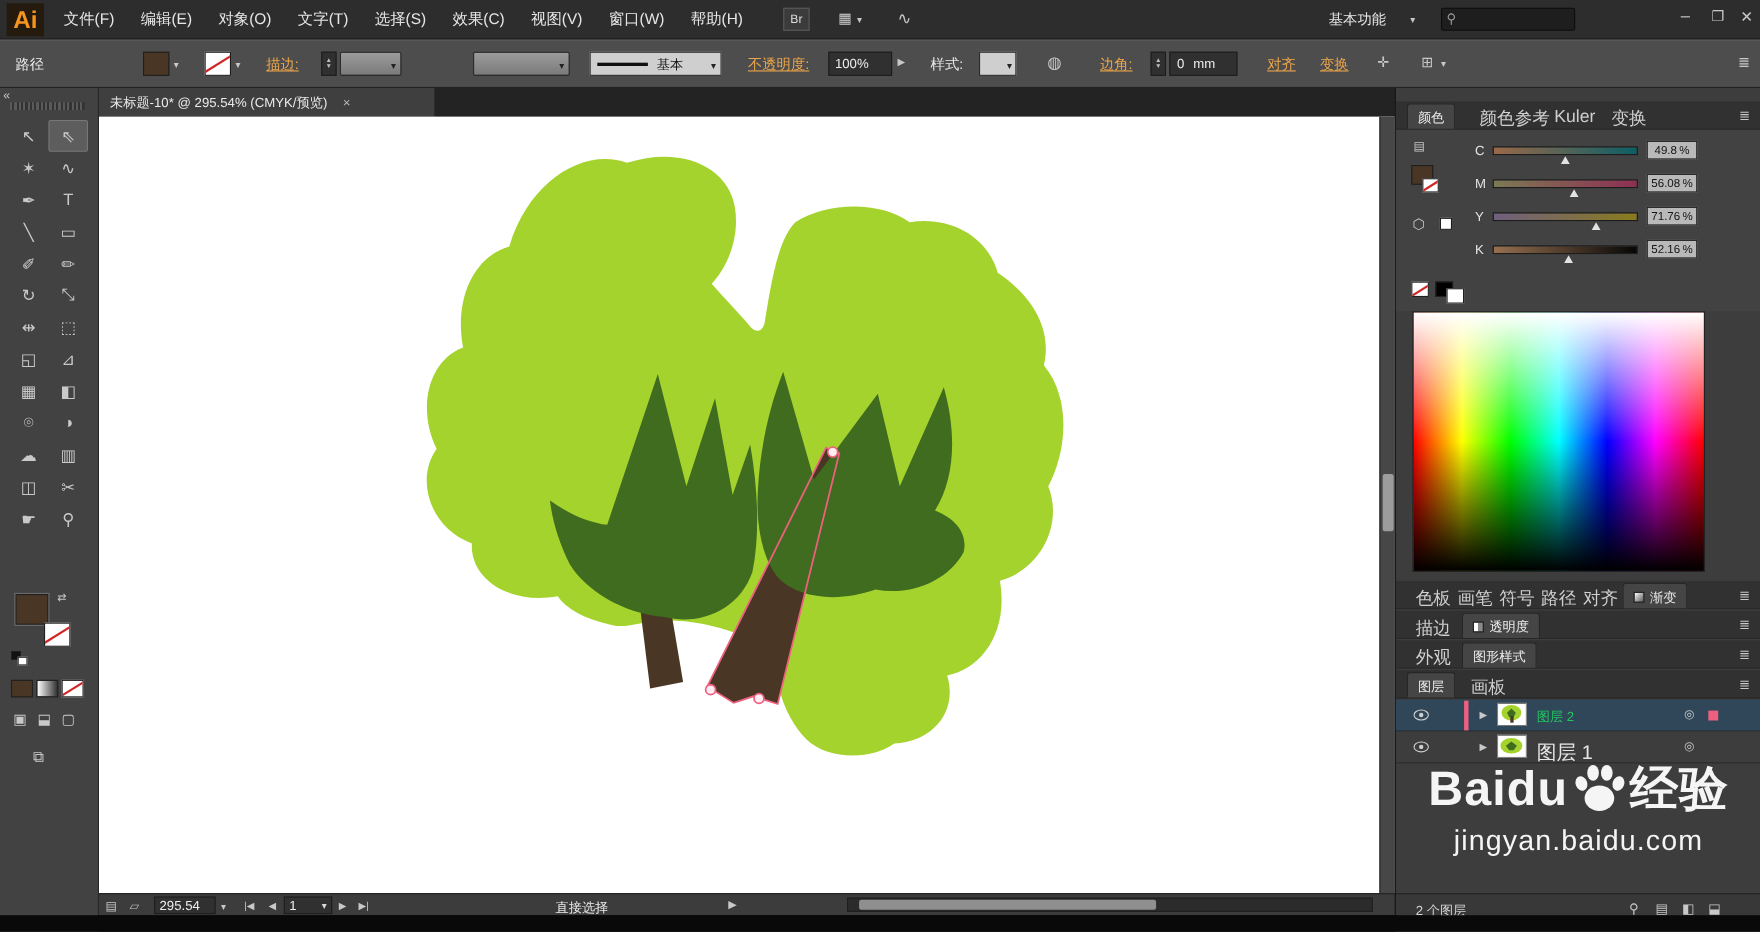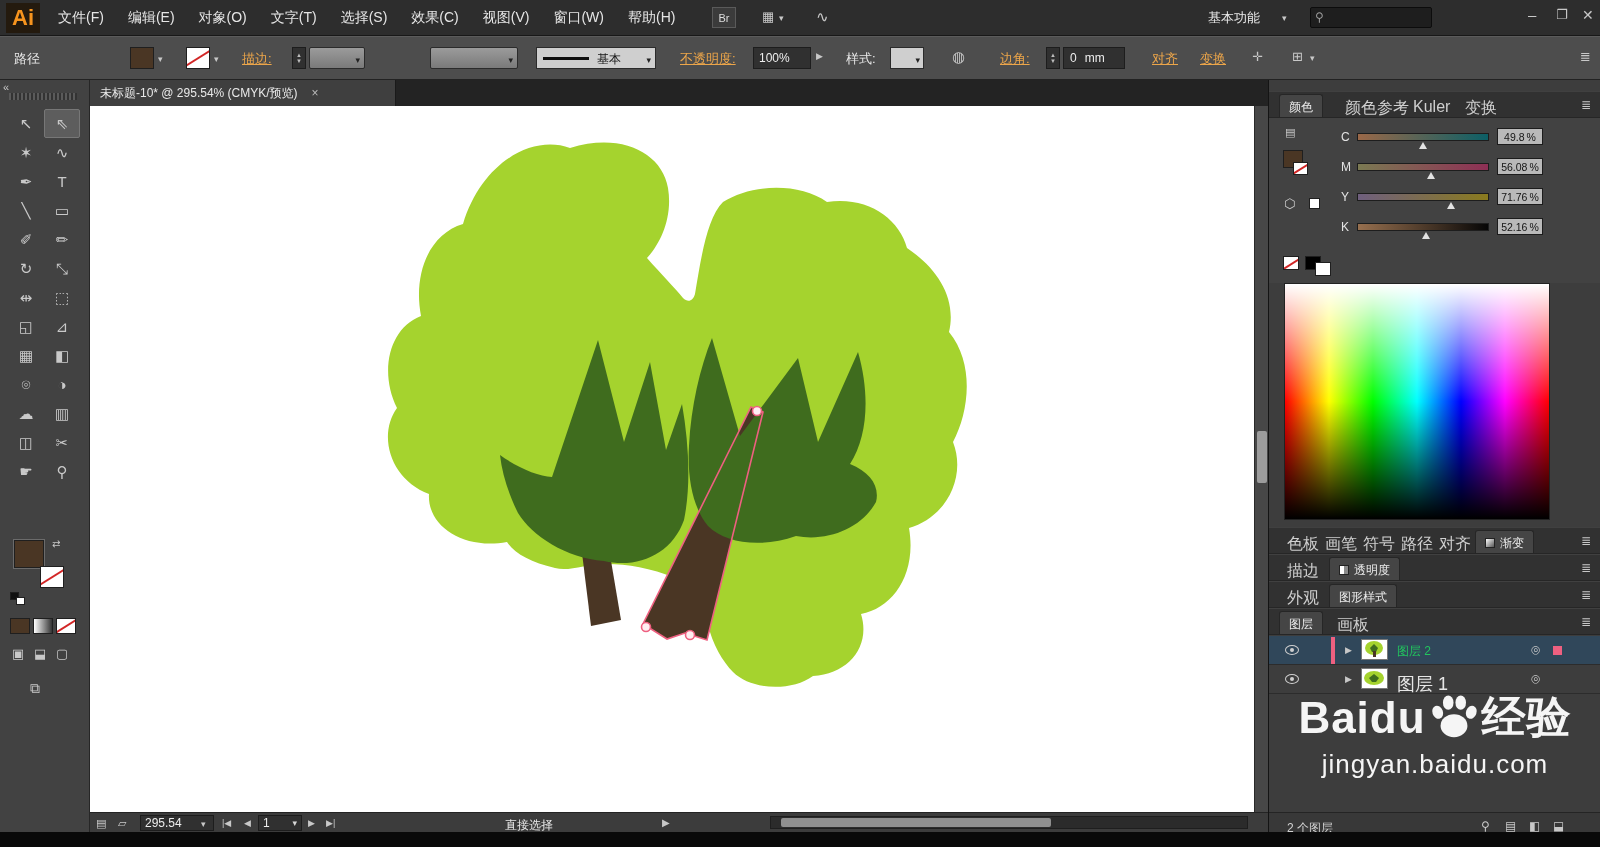--- a/index.html
+++ b/index.html
@@ -241,21 +241,21 @@
       </g>
     </svg>
     <div class="vsb">
       <div class="vsb-thumb"></div>
     </div>
   </div>
 
   <div class="a statusbar">
     <span class="ic" style="left:6px;top:4px;font-size:11px">▤</span>
     <span class="ic" style="left:28px;top:4px;font-size:11px">▱</span>
-    <div class="df" style="left:50px;top:2px;width:74px;height:16px;display:flex;align-items:center;padding:0 4px">
+    <div class="df" style="left:50px;top:2px;width:56px;height:16px;display:flex;align-items:center;padding:0 4px">
       <span>295.54</span>
     </div>
     <span class="ic caret" style="left:111px;top:6px">▾</span>
     <span class="ic" style="left:132px;top:5px;font-size:9px">|◀</span>
     <span class="ic" style="left:154px;top:5px;font-size:9px">◀</span>
     <div class="df" style="left:168px;top:2px;width:44px;height:16px;display:flex;align-items:center;justify-content:space-between;padding:0 4px">
       <span>1</span>
       <span class="caret">▾</span>
     </div>
     <span class="ic" style="left:218px;top:5px;font-size:9px">▶</span>

